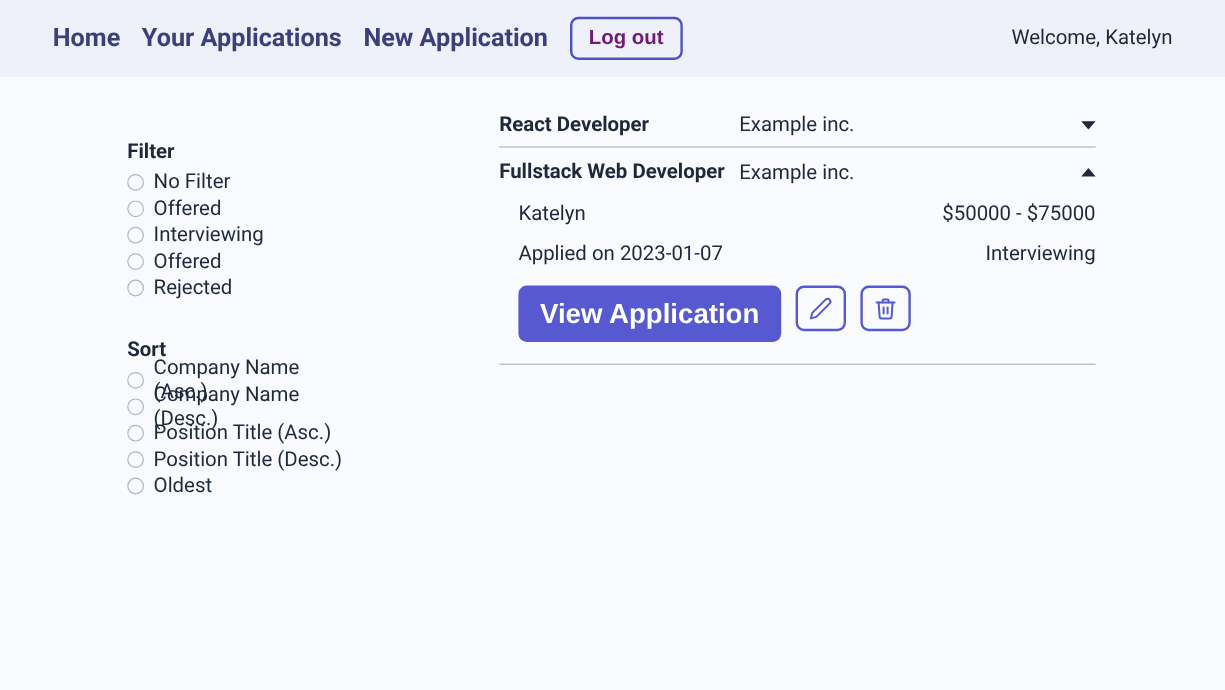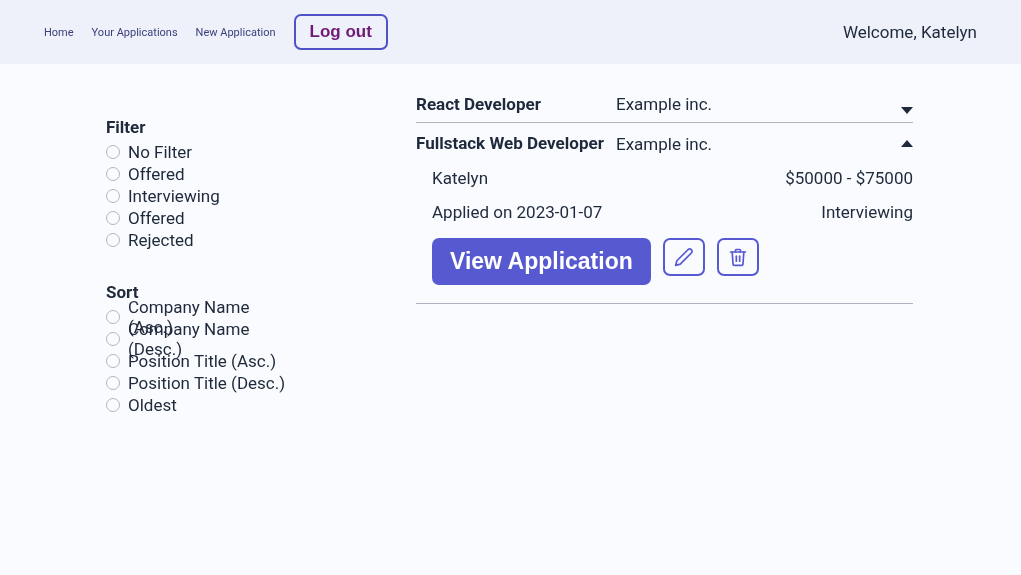--- a/index.html
+++ b/index.html
@@ -24,22 +24,22 @@
       padding: 0 44px;
       justify-content: space-between;
     }
     .nav-links {
       display: flex;
       align-items: center;
       gap: 18px;
     }
     .nav-link {
       color: #3b3f7a;
-      font-weight: 400;
-      font-size: 11px;
+      font-weight: 700;
+      font-size: 21px;
       cursor: pointer;
     }
     .logout-btn {
       border: 2px solid #4f52c5;
       border-radius: 7px;
       background: transparent;
       color: #701a75;
       font-weight: 600;
       font-size: 17px;
       padding: 6px 14px;
@@ -85,21 +85,21 @@
       flex-shrink: 0;
       display: inline-block;
     }
     .main {
       flex: 1;
       padding-left: 106px;
       padding-right: 108px;
     }
     .app-row {
       display: flex;
-      align-items: flex-end;
+      align-items: center;
       padding: 8px 0;
       border-bottom: 1px solid #aeb3bf;
     }
     .app-title {
       font-weight: 700;
       font-size: 17px;
       width: 200px;
     }
     .app-company {
       flex: 1;

